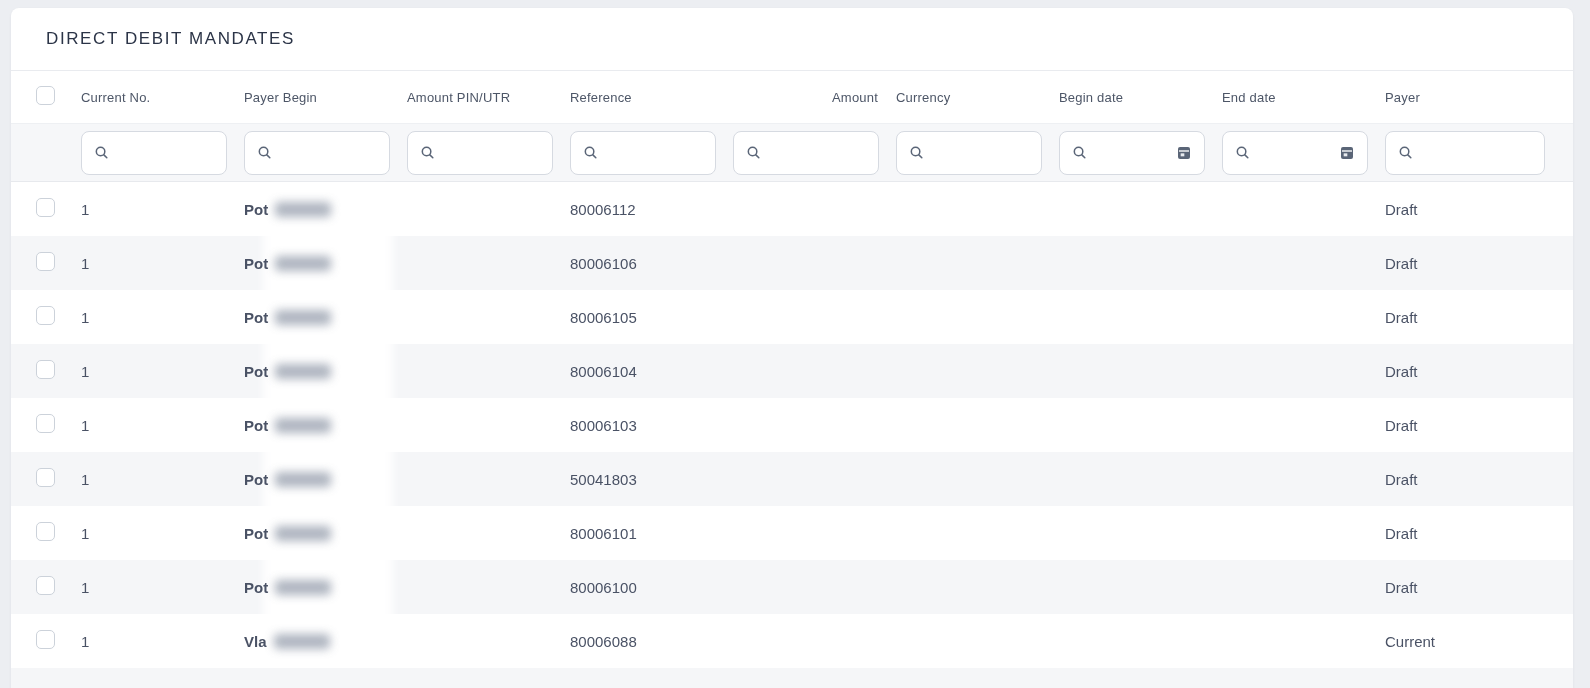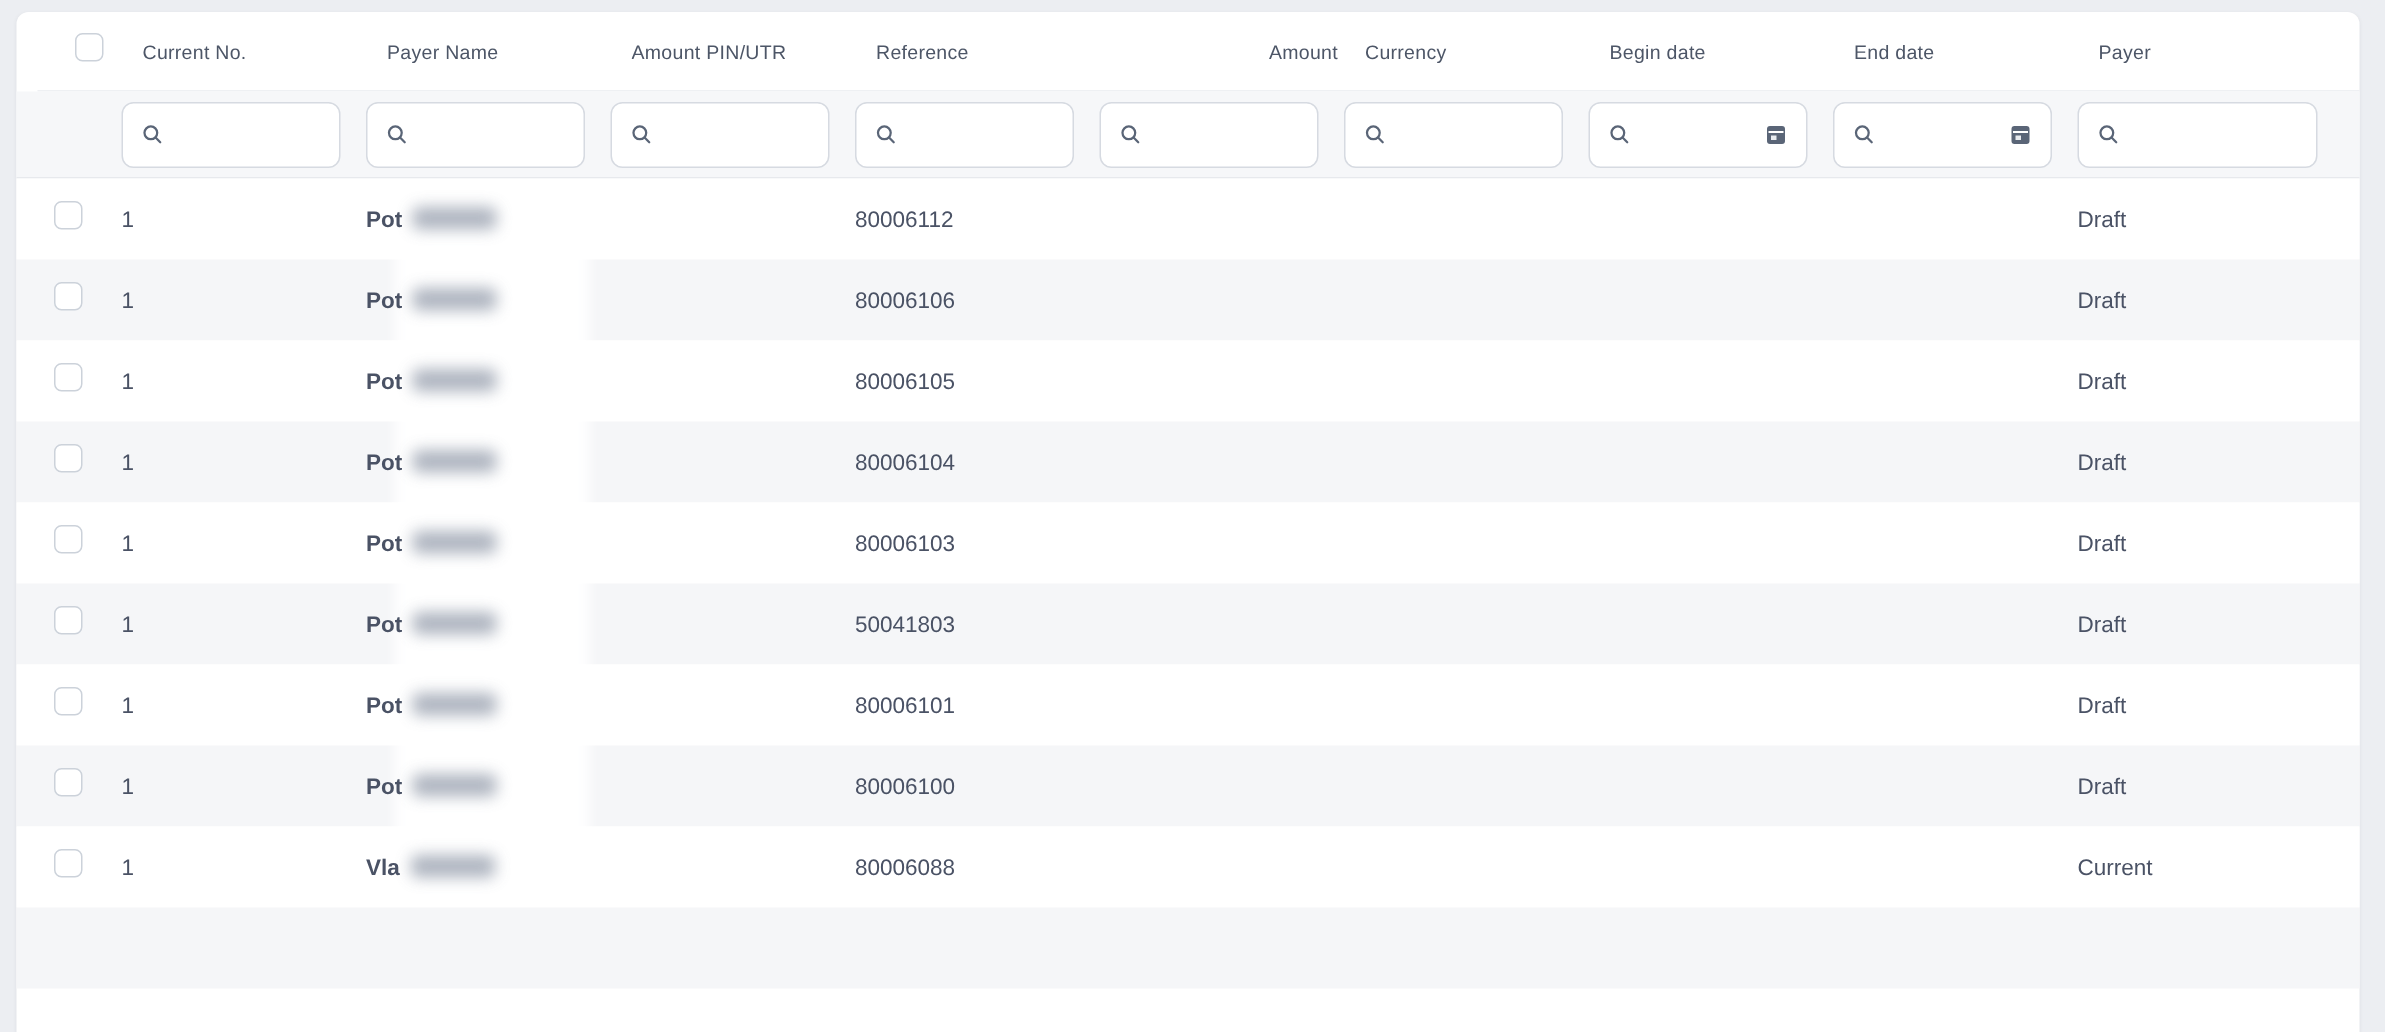--- a/index.html
+++ b/index.html
@@ -21,21 +21,21 @@
   .title{
     margin:0;font-size:17px;font-weight:500;letter-spacing:1.6px;
     color:#2b3447;
   }
   
   .grid{
     display:grid;
     grid-template-columns:70px repeat(8,163px) minmax(0,1fr);
     align-items:center;
   }
-  .thead{height:52px;border-bottom:1px solid #eef0f3;margin-left:14px;}
+  .thead{height:52px;border-bottom:1px solid #eef0f3;}
   .th{
     font-size:13px;font-weight:500;color:#4d5667;letter-spacing:.2px;
     white-space:nowrap;overflow:hidden;
   }
   .th.right{justify-self:end;padding-right:18px;}
   .cb-cell{padding-left:25px;}
   .checkbox{
     display:inline-block;width:19px;height:19px;box-sizing:border-box;
     border:1px solid #ccd2da;border-radius:5px;background:#fff;
   }
@@ -72,28 +72,31 @@
     background:rgba(255,255,255,.93);filter:blur(4px);
     border-radius:8px;z-index:1;pointer-events:none;
   }
 </style>
 </head>
 <body>
 
 <div class="page">
   <div class="card">
 
+    <div class="card-header">
+      <h1 class="title">DIRECT DEBIT MANDATES</h1>
+    </div>
 
     <div class="thead grid">
       <div class="cb-cell">
         <span class="checkbox"></span>
       </div>
 
     <div class="th">Current No.</div>
-        <div class="th">Payer Name</div>
+        <div class="th">Payer Begin</div>
         <div class="th">Amount PIN/UTR</div>
         <div class="th">Reference</div>
         <div class="th right">Amount</div>
         <div class="th">Currency</div>
         <div class="th">Begin date</div>
         <div class="th">End date</div>
         <div class="th">Payer</div>
       </div>
 
     <div class="tfilter grid">

